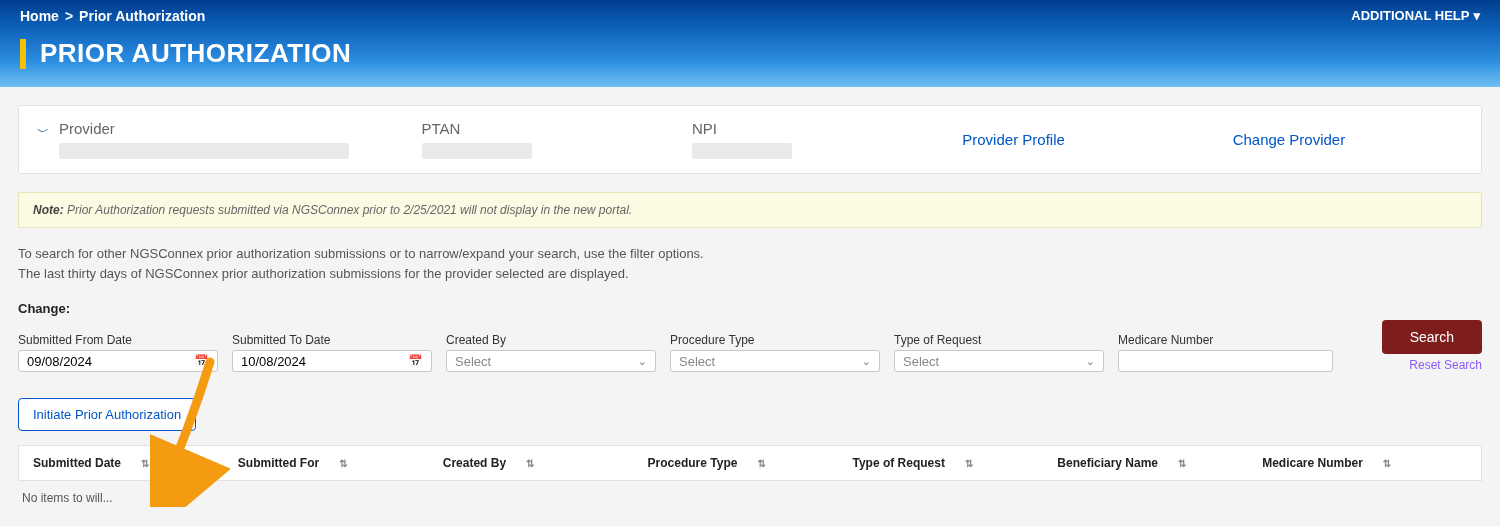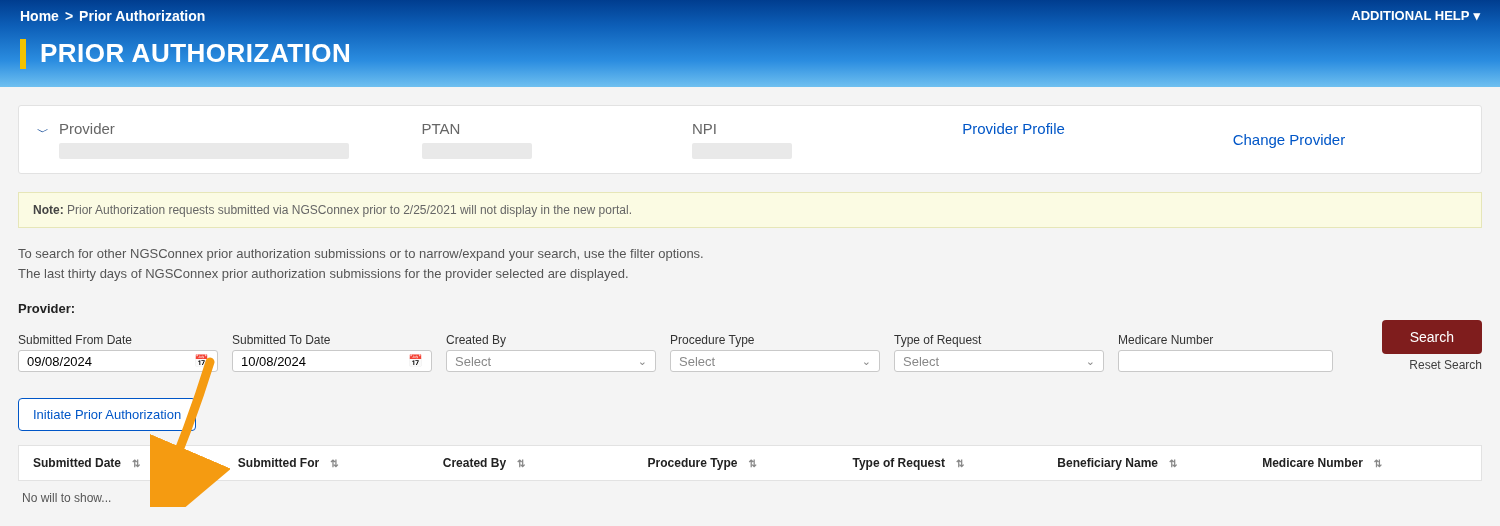--- a/index.html
+++ b/index.html
@@ -41,20 +41,21 @@
   .redact.w3 { width: 100px; }
   .blue-link { color: #0056c7; font-size: 15px; cursor: pointer; }
 
   .note-bar {
     background: #fbfbe3;
     border: 1px solid #e6e6b8;
     padding: 10px 14px;
     margin-top: 18px;
     color: #666;
     font-size: 12px;
+    font-style: italic;
   }
   .note-bar b { color: #444; }
 
   .desc-text { color: #555; font-size: 13px; margin-top: 16px; line-height: 1.5; }
 
   .filters-block { margin-top: 18px; }
   .filters-label { font-weight: bold; font-size: 13px; color: #222; margin-bottom: 4px; }
   .filters-row { display: flex; gap: 14px; align-items: flex-end; }
   .filter-group { display: flex; flex-direction: column; gap: 3px; }
   .filter-group label { font-size: 12px; color: #333; }
@@ -66,34 +67,34 @@
   .cal-icon { color: #777; font-size: 12px; margin-left: 4px; }
   .chev-icon { color: #888; font-size: 11px; margin-left: 4px; }
   .w200 { width: 200px; }
   .w210 { width: 210px; }
   .wmed { width: 215px; }
   .search-col { display: flex; flex-direction: column; align-items: flex-end; gap: 4px; margin-left: auto; }
   .search-btn {
     background: #7f1d1d; color: #fff; border: none; border-radius: 4px;
     padding: 0 28px; height: 34px; font-size: 14px; cursor: pointer;
   }
-  .reset-link { color: #404040; font-size: 12px; cursor: pointer; }
+  .reset-link { color: #8b5cf6; font-size: 12px; cursor: pointer; }
 
   .initiate-btn {
     margin-top: 26px;
     background: #fff; color: #0056c7; border: 1px solid #0056c7; border-radius: 4px;
     padding: 8px 14px; font-size: 13px; cursor: pointer;
   }
 
   .table-wrap { margin-top: 14px; }
   .table-header {
     background: #fff; border: 1px solid #e2e2e2; display: flex; padding: 10px 14px;
     font-size: 12px; font-weight: bold; color: #222;
   }
-  .th { display: flex; align-items: center; gap: 11px; }
+  .th { display: flex; align-items: center; gap: 20px; }
   .th.s1 { flex: 1.1; }
   .sort-icon { color: #888; font-size: 10px; }
   .no-items { padding: 10px 4px; font-size: 12px; color: #555; }
 
   
   .arrow-annotation {
     position: absolute;
     pointer-events: none;
   }
 </style>
@@ -126,40 +127,40 @@
         <div class="redact w1"></div>
       </div>
       <div class="provider-col norm">
         <span class="prov-label">PTAN</span>
         <div class="redact w2"></div>
       </div>
       <div class="provider-col norm">
         <span class="prov-label">NPI</span>
         <div class="redact w3"></div>
       </div>
-      <div class="provider-col norm" style="justify-content:flex-start;">
+      <div class="provider-col norm" style="justify-content:center;">
         <span class="blue-link">Provider Profile</span>
       </div>
       <div class="provider-col norm" style="justify-content:center;">
         <span class="blue-link">Change Provider</span>
       </div>
     </div>
   </div>
 
   <div class="note-bar">
     <b>Note:</b><span> Prior Authorization requests submitted via NGSConnex prior to 2/25/2021 will not display in the new portal.</span>
   </div>
 
   <div class="desc-text">
     <div>To search for other NGSConnex prior authorization submissions or to narrow/expand your search, use the filter options.</div>
     <div>The last thirty days of NGSConnex prior authorization submissions for the provider selected are displayed.</div>
   </div>
 
   <div class="filters-block">
-    <div class="filters-label">Provider:</div>
+    <div class="filters-label">Change:</div>
     <div class="filters-row">
       <div class="filter-group">
         <label>Submitted From Date</label>
         <div class="text-input w200">
           <input value="09/08/2024" style="">
           <span class="cal-icon">📅</span>
         </div>
       </div>
       <div class="filter-group">
         <label>Submitted To Date</label>
@@ -238,16 +239,16 @@
       </div>
       <div class="th s1">
         <span>Beneficiary Name</span>
         <span class="sort-icon">⇅</span>
       </div>
       <div class="th s1">
         <span>Medicare Number</span>
         <span class="sort-icon">⇅</span>
       </div>
     </div>
-    <div class="no-items">No will to show...</div>
+    <div class="no-items">No items to will...</div>
   </div>
 
 </div>
 
 </body></html>

